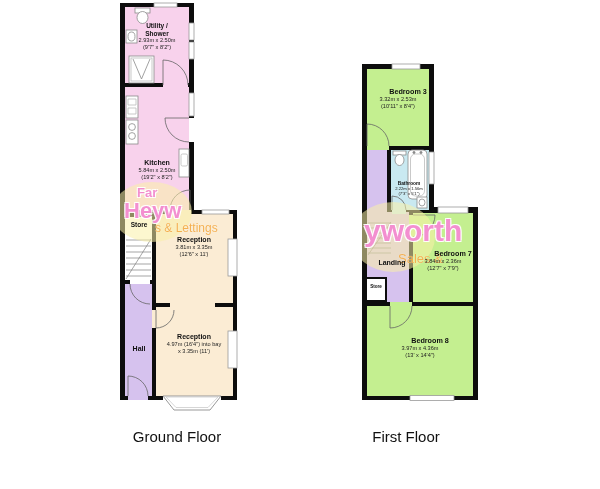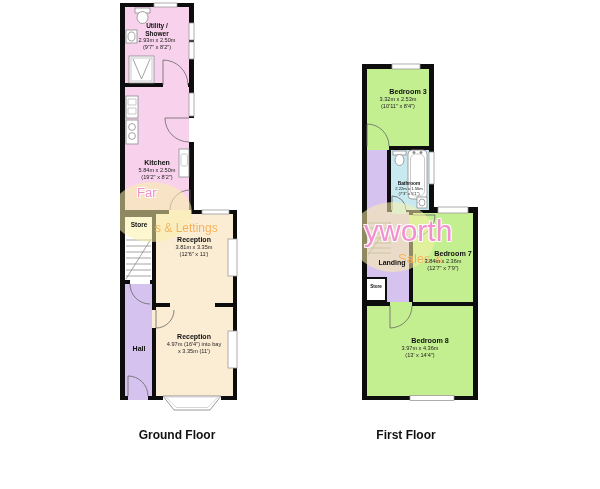--- a/index.html
+++ b/index.html
@@ -12,25 +12,25 @@
           color:#111;line-height:1.18;white-space:nowrap;}
   .rlabel span{display:block;}
   .rname{font-weight:700;font-size:7px;}
   .rdims{font-size:5.6px;color:#222;}
   .s65{font-size:6.5px;}
   .s72{font-size:7.2px;padding-left:20px;}
   .s48{font-size:4.8px;}
   .s46{font-size:4.6px;}
   .d42{font-size:4.2px;}
   .floor-title{position:absolute;z-index:3;transform:translateX(-50%);
-               font-weight:700;font-size:12px;color:#111;white-space:nowrap;}
+               font-weight:400;font-size:15px;color:#111;white-space:nowrap;}
   
   .wm-clip{position:absolute;overflow:hidden;z-index:2;pointer-events:none;}
   .wm-circle{position:absolute;border-radius:50%;background:rgba(249,240,168,.55);}
-  .wm-pink{position:absolute;font-weight:400;color:rgba(238,100,190,.72);line-height:1;
+  .wm-pink{position:absolute;font-weight:700;color:rgba(238,100,190,.72);line-height:1;
            text-shadow:1px 1px 0 rgba(255,255,255,.9),-1px -1px 0 rgba(255,255,255,.9),
                        1px -1px 0 rgba(255,255,255,.9),-1px 1px 0 rgba(255,255,255,.9);}
   .wm-orange{position:absolute;font-weight:400;color:rgba(241,160,48,.82);line-height:1;
            text-shadow:0 0 1px rgba(255,255,255,.8);margin-left:12px;}
 </style>
 </head>
 <body>
 
 <div class="canvas">
 
@@ -135,20 +135,21 @@
         <rect x="417" y="197" width="10" height="11"></rect>
         <ellipse cx="422" cy="202.5" rx="3" ry="3.5"></ellipse>
         <path d="M368 223 H391 M368 228 H391 M368 233 H391 M368 238 H391 M368 243 H391 M368 248 H391 M368 253 H391 M368 255 L391 222" fill="none" stroke="#808080" stroke-width="0.7"></path>
       </g>
     </g>
   </svg>
 
   <div class="wm-clip" style="left:120px;top:3px;width:117px;height:397px">
     <div class="wm-circle" style="left:-8px;top:179px;width:80px;height:60px"></div>
     <div class="wm-pink" style="left:17px;top:183px;font-size:13px">Far</div>
+    <div class="wm-pink" style="left:4px;top:197px;font-size:22px">Heyw</div>
     <div class="wm-orange" style="left:23px;top:219px;font-size:12px">s &amp; Lettings</div>
   </div>
   <div class="wm-clip" style="left:362px;top:64px;width:116px;height:336px">
     <div class="wm-circle" style="left:-11px;top:138px;width:84px;height:70px"></div>
     <div class="wm-pink" style="left:2px;top:152px;font-size:30px">yworth</div>
     <div class="wm-orange" style="left:24px;top:188px;font-size:13px">Sales &amp;</div>
   </div>
 
   <div class="rlabel" style="left:157px;top:22px">
     <span class="rname s65">Utility /</span>

